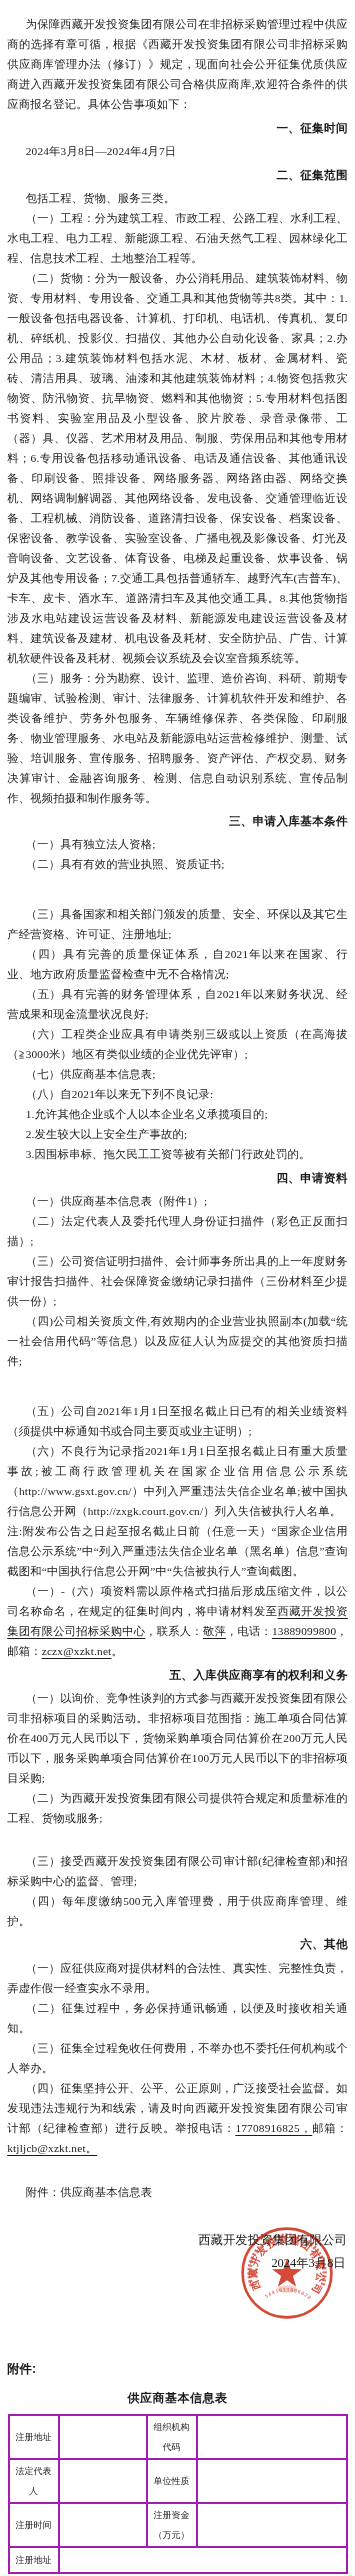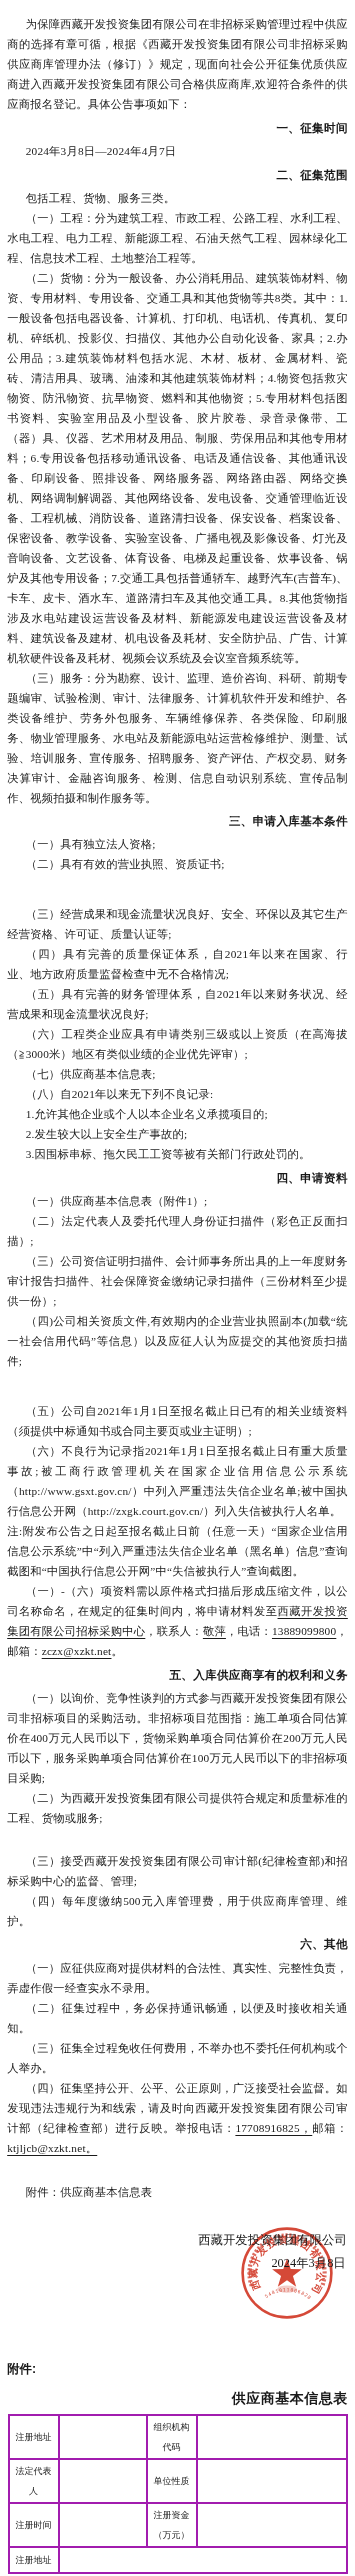--- a/index.html
+++ b/index.html
@@ -36,23 +36,23 @@
   .stamp{position:absolute;top:-2.1px;right:13.4px;z-index:0;opacity:0.92;}
   .sig-company{position:relative;z-index:1;margin-top:27px;text-align:right;font-size:12.4px;line-height:23px;padding-right:1px;}
   .sig-date{position:relative;z-index:1;text-align:right;font-size:12.4px;line-height:23px;padding-right:2.1px;}
   
   .attach-label{
     margin:13.4px 0 0 0;text-indent:0;
     font-family:"Liberation Sans","DejaVu Sans",sans-serif;
     font-weight:bold;font-size:12.4px;line-height:20.6px;
   }
   .form-title{
-    margin:7.2px 0 4.1px 0;text-align:right;
+    margin:7.2px 0 4.1px 0;text-align:center;
     font-family:"Liberation Sans","DejaVu Sans",sans-serif;
-    font-weight:bold;font-size:14px;line-height:23px;letter-spacing:0.5px;
+    font-weight:bold;font-size:12px;line-height:23px;letter-spacing:0.5px;
   }
   table.form{
     border-collapse:collapse;
     width:338px;
     margin:0 auto;
     table-layout:fixed;
     font-family:"Liberation Serif","DejaVu Serif",serif;
     font-size:9px;
     color:#1a1a1a;
   }
@@ -78,21 +78,21 @@
 
   <p class="hd">二、征集范围</p>
   <p class="p">包括工程、货物、服务三类。</p>
   <p class="p">（一）工程：分为建筑工程、市政工程、公路工程、水利工程、水电工程、电力工程、新能源工程、石油天然气工程、园林绿化工程、信息技术工程、土地整治工程等。</p>
   <p class="p">（二）货物：分为一般设备、办公消耗用品、建筑装饰材料、物资、专用材料、专用设备、交通工具和其他货物等共8类。其中：1.一般设备包括电器设备、计算机、打印机、电话机、传真机、复印机、碎纸机、投影仪、扫描仪、其他办公自动化设备、家具；2.办公用品；3.建筑装饰材料包括水泥、木材、板材、金属材料、瓷砖、清洁用具、玻璃、油漆和其他建筑装饰材料；4.物资包括救灾物资、防汛物资、抗旱物资、燃料和其他物资；5.专用材料包括图书资料、实验室用品及小型设备、胶片胶卷、录音录像带、工（器）具、仪器、艺术用材及用品、制服、劳保用品和其他专用材料；6.专用设备包括移动通讯设备、电话及通信设备、其他通讯设备、印刷设备、照排设备、网络服务器、网络路由器、网络交换机、网络调制解调器、其他网络设备、发电设备、交通管理临近设备、工程机械、消防设备、道路清扫设备、保安设备、档案设备、保密设备、教学设备、实验室设备、广播电视及影像设备、灯光及音响设备、文艺设备、体育设备、电梯及起重设备、炊事设备、锅炉及其他专用设备；7.交通工具包括普通轿车、越野汽车(吉普车)、卡车、皮卡、酒水车、道路清扫车及其他交通工具。8.其他货物指涉及水电站建设运营设备及材料、新能源发电建设运营设备及材料、建筑设备及建材、机电设备及耗材、安全防护品、广告、计算机软硬件设备及耗材、视频会议系统及会议室音频系统等。</p>
   <p class="p">（三）服务：分为勘察、设计、监理、造价咨询、科研、前期专题编审、试验检测、审计、法律服务、计算机软件开发和维护、各类设备维护、劳务外包服务、车辆维修保养、各类保险、印刷服务、物业管理服务、水电站及新能源电站运营检修维护、测量、试验、培训服务、宣传服务、招聘服务、资产评估、产权交易、财务决算审计、金融咨询服务、检测、信息自动识别系统、宣传品制作、视频拍摄和制作服务等。</p>
 
   <p class="hd">三、申请入库基本条件</p>
   <p class="p">（一）具有独立法人资格;</p>
   <p class="p">（二）具有有效的营业执照、资质证书;</p>
-  <p class="p gap-lg">（三）经营成果和现金流量状况良好、安全、环保以及其它生产经营资格、许可证、质量认证等;</p>
+  <p class="p gap-lg">（三）具备国家和相关部门颁发的质量、安全、环保以及其它生产经营资格、许可证、注册地址;</p>
   <p class="p">（四）具有完善的质量保证体系，自2021年以来在国家、行业、地方政府质量监督检查中无不合格情况;</p>
   <p class="p">（五）具有完善的财务管理体系，自2021年以来财务状况、经营成果和现金流量状况良好;</p>
   <p class="p">（六）工程类企业应具有申请类别三级或以上资质（在高海拔（≧3000米）地区有类似业绩的企业优先评审）;</p>
   <p class="p">（七）供应商基本信息表;</p>
   <p class="p">（八）自2021年以来无下列不良记录:</p>
   <p class="p">1.允许其他企业或个人以本企业名义承揽项目的;</p>
   <p class="p">2.发生较大以上安全生产事故的;</p>
   <p class="p">3.因围标串标、拖欠民工工资等被有关部门行政处罚的。</p>
 
   <p class="hd">四、申请资料</p>

